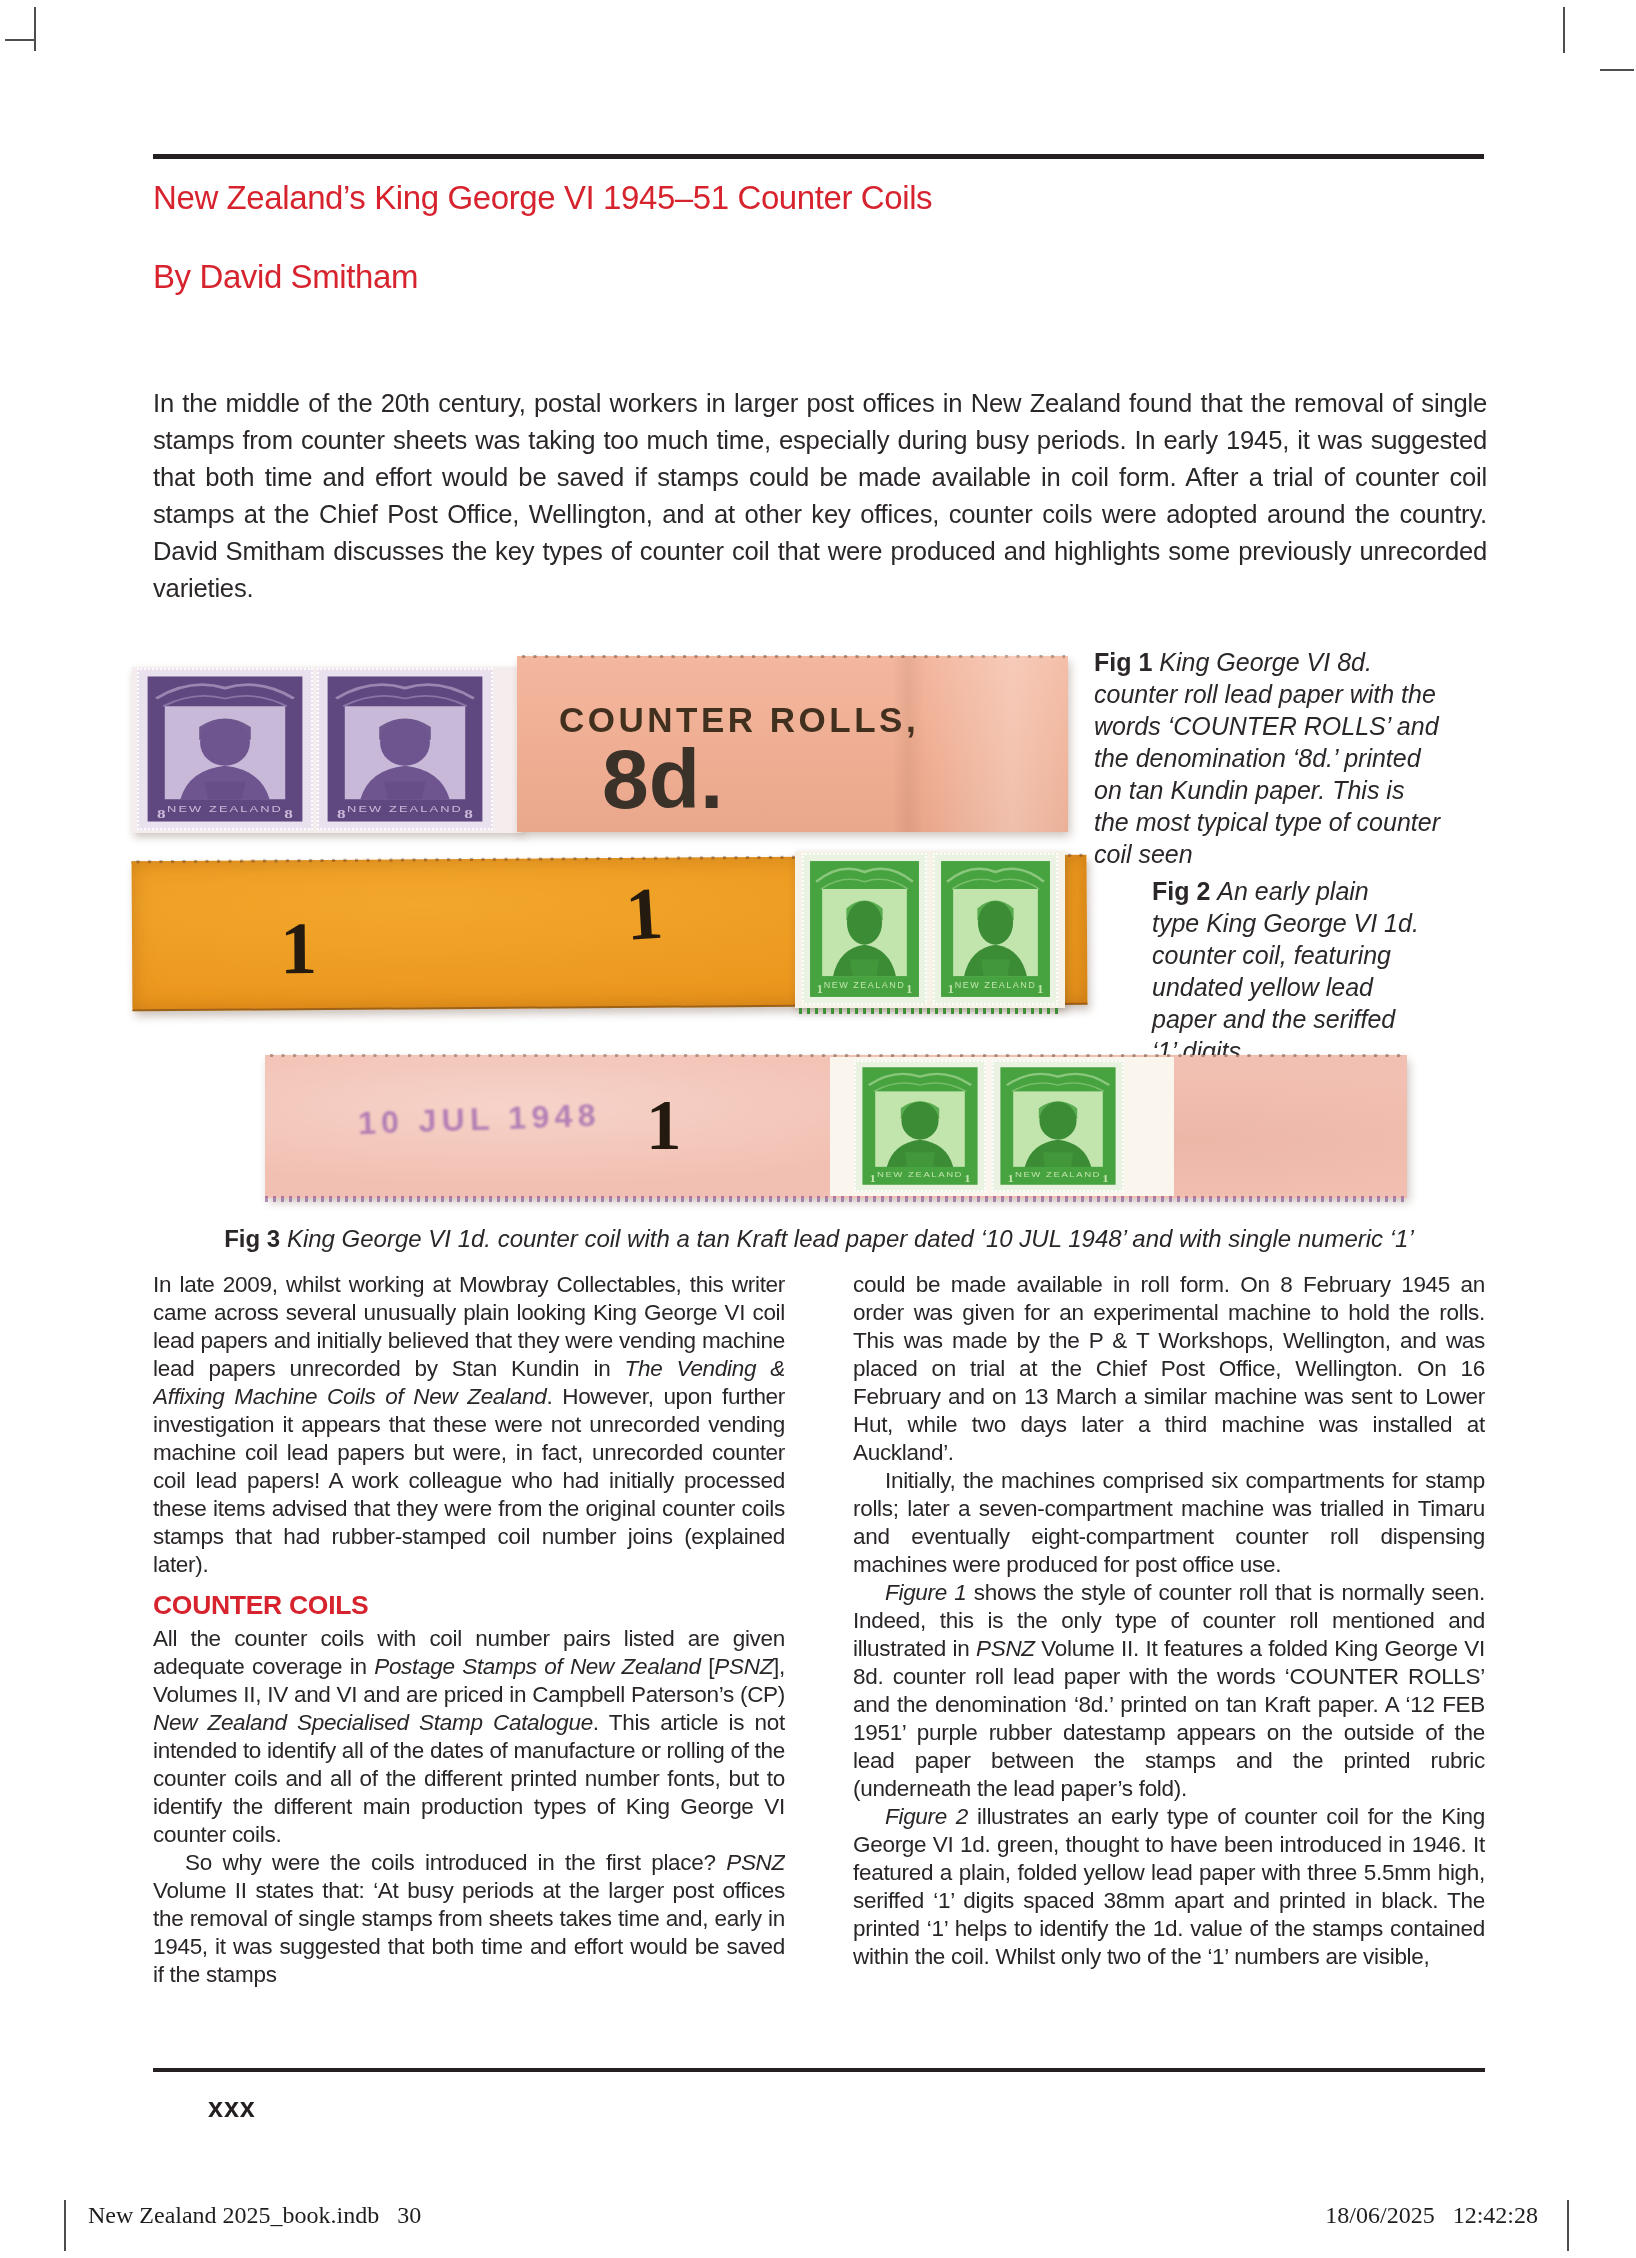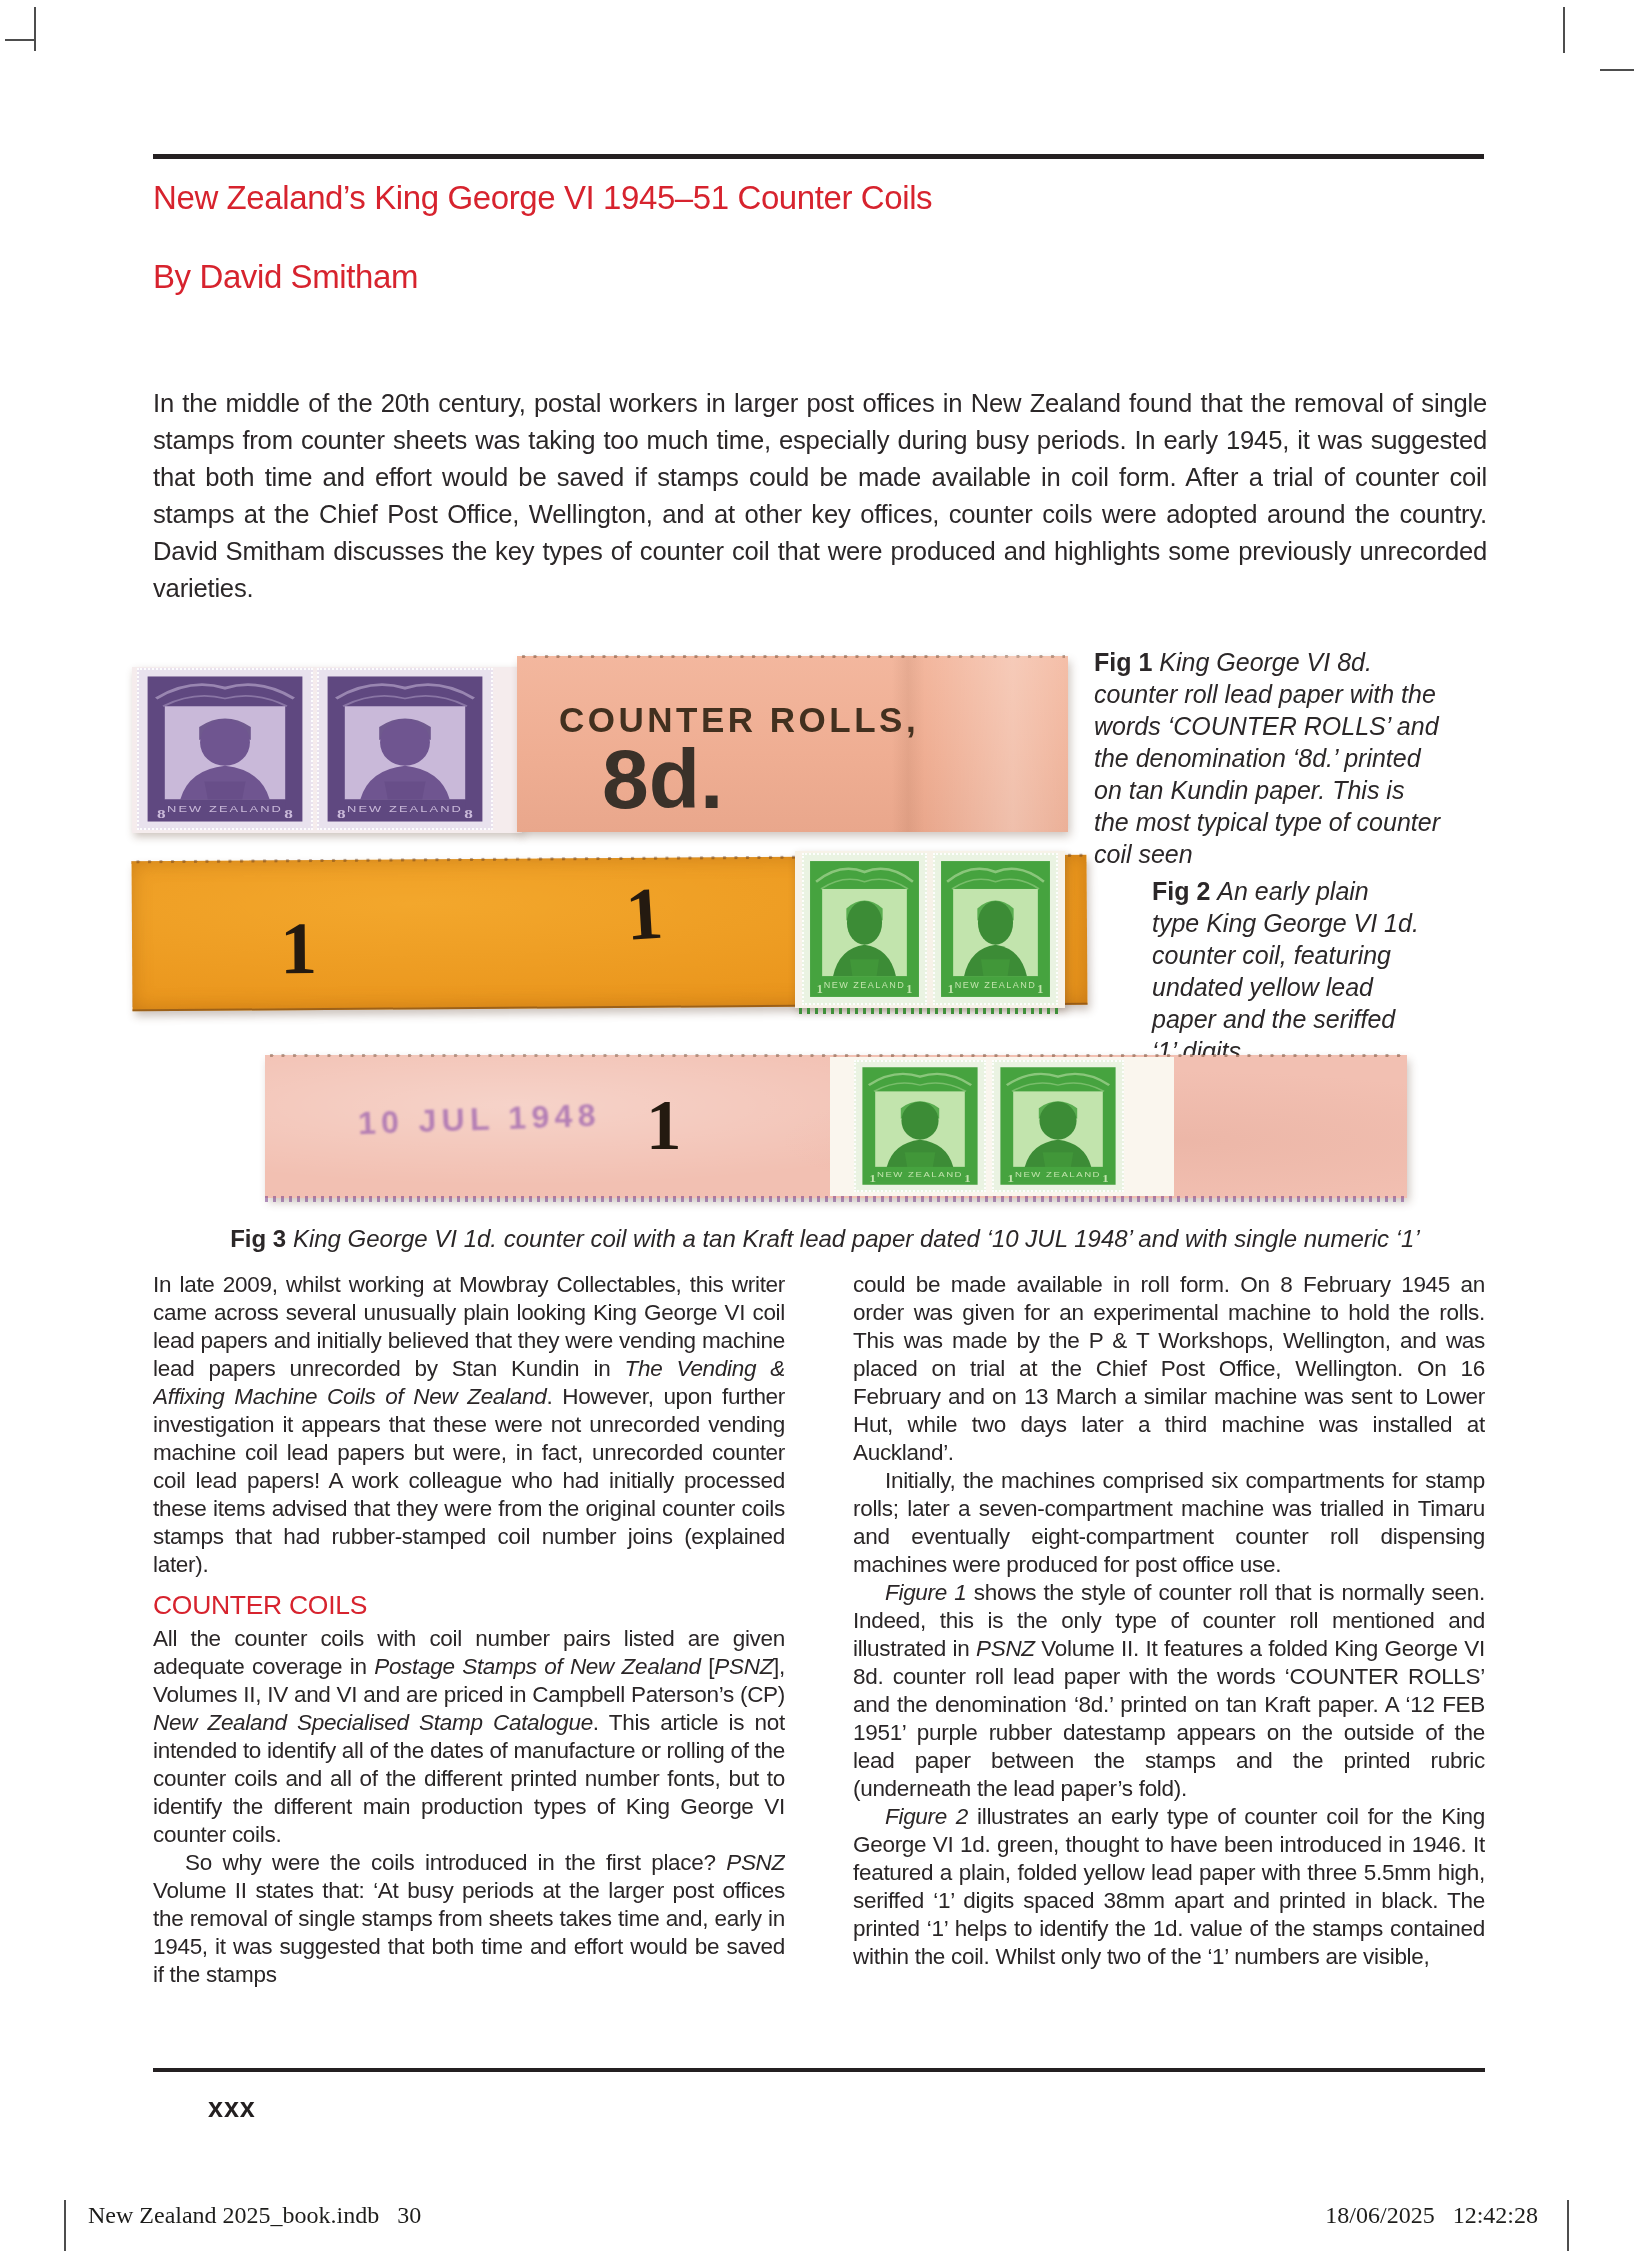--- a/index.html
+++ b/index.html
@@ -14,21 +14,21 @@
   .caption{position:absolute;font-size:25px;line-height:32px;color:#2b2728;}
   .caption .bd{font-weight:700;font-style:normal;}
   .caption .it{font-style:italic;}
   .it{font-style:italic;}
   .bd{font-weight:700;}
   .col{position:absolute;top:1271px;width:632px;height:798px;overflow:hidden;}
   .col p{margin:0;font-size:22.5px;line-height:28px;text-align:justify;
          letter-spacing:-0.3px;color:#2a2627;}
   .col p.ind{text-indent:32px;}
   .col h2{margin:12.4px 0 5.3px 0;font-size:26.5px;line-height:28px;color:#d7232e;
-          font-weight:400;letter-spacing:-0.3px;}
+          font-weight:700;letter-spacing:-0.3px;}
   
   .fig{position:absolute;}
   .paper{position:absolute;box-shadow:2.6px 5.3px 8.8px rgba(90,60,40,.30);}
   .perf-top{position:absolute;left:3.5px;right:3.5px;top:-1.8px;height:6.2px;
       background-image:radial-gradient(circle at 2.6px 2.6px, rgba(95,55,30,.45) 1.5px, transparent 2px);
       background-size:11.5px 6.2px;background-repeat:repeat-x;}
   .stampback{position:absolute;background:#f7f2e8;box-shadow:1.8px 4.4px 8px rgba(90,60,40,.30);}
   .stamp{position:absolute;border:2.6px dotted rgba(255,255,255,.95);box-sizing:border-box;}
   .stamp svg{display:block;width:100%;height:100%;}
   .salmon{background:linear-gradient(180deg,#f3b79e 0%,#efae93 55%,#e9a78c 100%);}
@@ -43,21 +43,21 @@
                  radial-gradient(50% 70% at 80% 60%,rgba(210,140,120,.18),transparent 70%);}
   .zigzag{position:absolute;height:6.2px;
       background:repeating-linear-gradient(90deg,rgba(120,60,140,.55) 0 2.6px,transparent 2.6px 8px);}
   .zigzag-green{position:absolute;height:6.2px;
       background:repeating-linear-gradient(90deg,#3f8f3a 0 3.5px,transparent 3.5px 8px);}
   .coil-digit{position:absolute;font-family:"Liberation Serif",serif;font-weight:700;color:#241a10;}
   .rollshead{position:absolute;font-weight:700;color:#42301f;letter-spacing:3.5px;font-size:35px;}
   .rollsdenom{position:absolute;font-weight:700;color:#3a3129;font-size:84px;line-height:1;}
   .datestamp{position:absolute;font-weight:700;font-size:32px;letter-spacing:5.3px;
       color:rgba(155,95,175,.72);filter:blur(1.1px);transform:rotate(-2deg);}
-  .fig3cap{position:absolute;left:212px;top:1223px;width:1226px;text-align:center;font-size:24px;}
+  .fig3cap{position:absolute;left:206px;top:1223px;width:1226px;text-align:center;font-size:24px;}
   .footer-slug{position:absolute;top:2202px;font-family:"Liberation Serif",serif;
       font-size:24px;color:#1d1d1b;white-space:pre;}
   .xxx{position:absolute;left:208px;top:2093px;font-size:27px;font-weight:700;
       letter-spacing:0.9px;color:#231f20;}
 </style>
 </head>
 <body>
 
 <div class="page">
 

